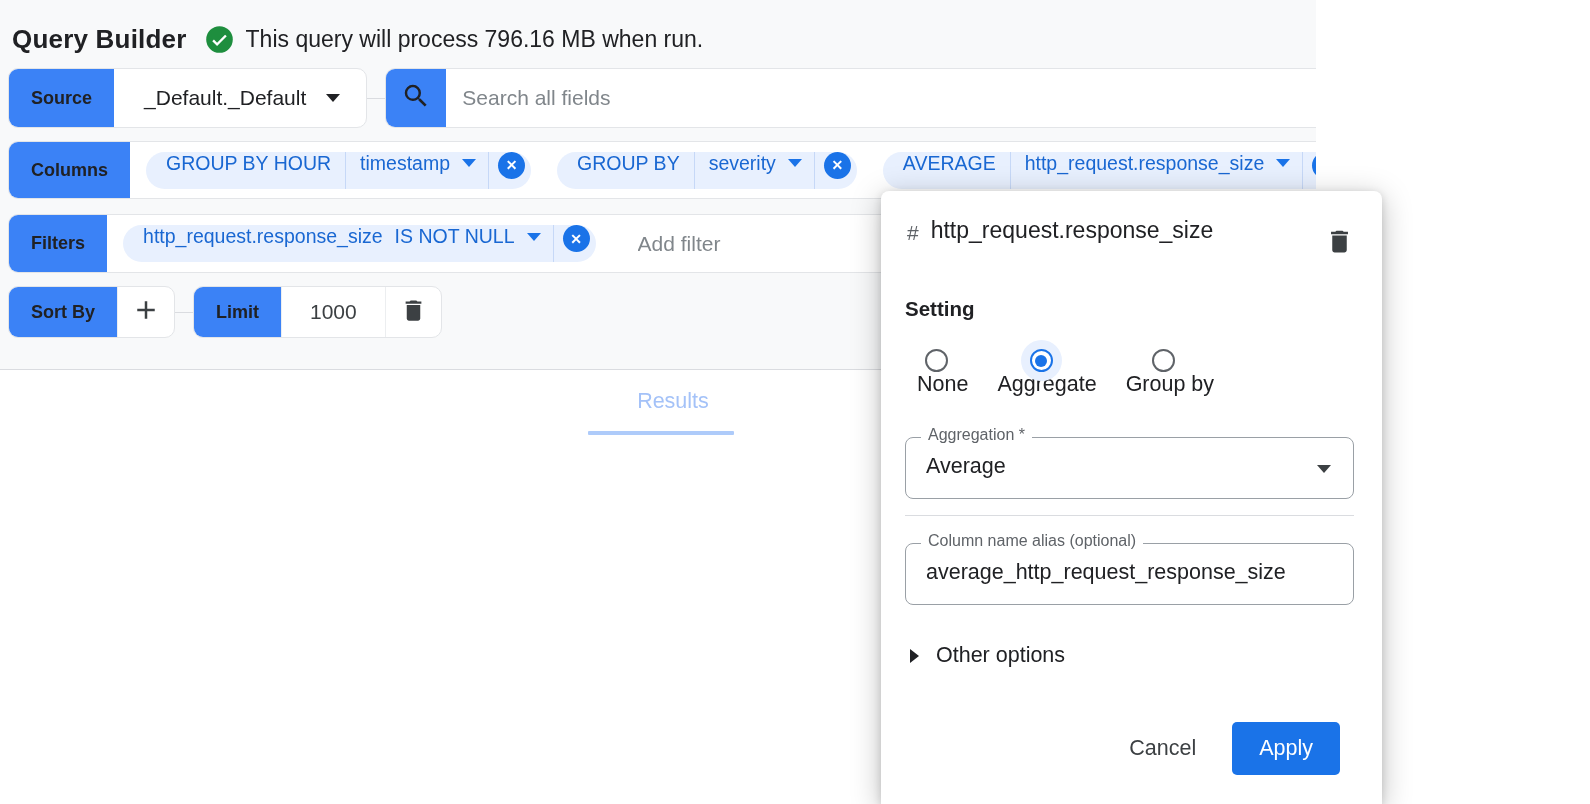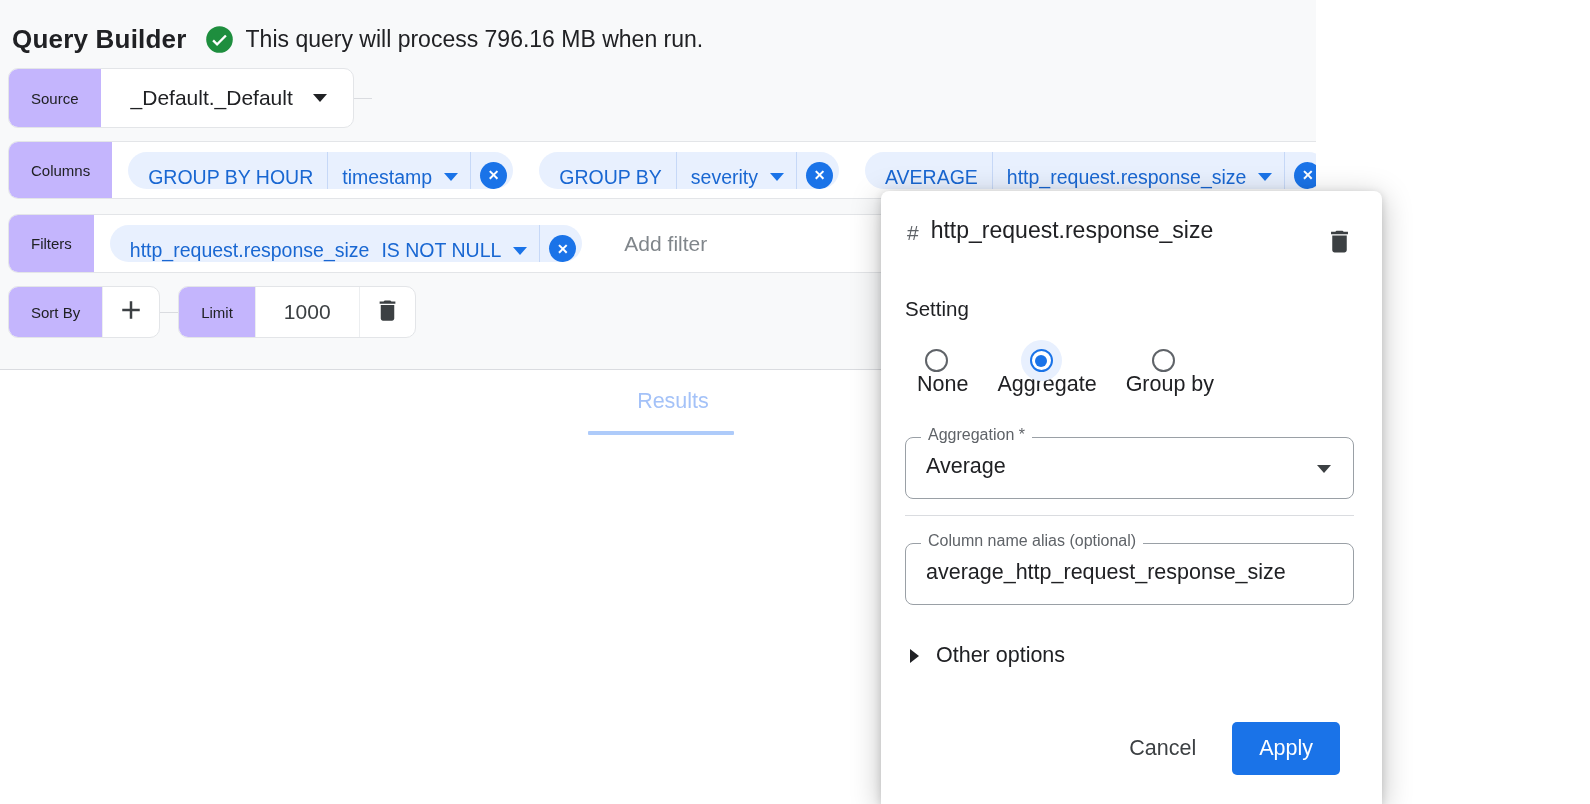--- a/index.html
+++ b/index.html
@@ -11,38 +11,38 @@
   .top-section { background:#f8f9fa; border-bottom:1px solid #dadce0; padding-bottom:31px; }
 
   .topbar { display:flex; align-items:center; padding:20px 0 0 12px; height:58px; }
   .page-title { font-size:26px; font-weight:700; letter-spacing:.2px; }
   .check-icon { display:inline-flex; margin-left:18px; }
   .status-msg { font-size:23px; margin-left:12px;text-align:center; }
 
   .row { display:flex; align-items:stretch; margin-left:8px; }
   .group { display:flex; align-items:stretch; background:#fff; border:1px solid #e3e5e8; border-radius:10px; overflow:hidden; }
   .group.flush-right { flex:1; border-right:none; border-radius:10px 0 0 10px; margin-right:0; }
-  .glabel { background:#c4b5fd; display:flex; align-items:center; padding:0 22px; font-size:15px; font-weight:400; color:#202124; white-space:nowrap; }
+  .glabel { background:#3b82f6; display:flex; align-items:center; padding:0 22px; font-size:18px; font-weight:700; color:#202124; white-space:nowrap; }
   .connector { width:18px; height:1px; background:#dadce0; align-self:center; flex:none; }
 
   .source-row { margin-top:10px; height:60px; }
   .source-select { display:flex; align-items:center; gap:20px; padding:0 26px 0 30px; font-size:21px; cursor:pointer; }
   .caret { width:0; height:0; border-left:7px solid transparent; border-right:7px solid transparent; border-top:8px solid #202124; display:inline-block; }
   .caret.blue { border-top-color:#1a73e8; }
   .caret.dim  { border-top-color:#3c4043; }
   .icon-cell { width:60px; justify-content:center; padding:0; }
   .search-input-wrap { display:flex; align-items:center; flex:1; }
   .text-input { border:none; outline:none; background:transparent; font-family:inherit; font-size:21px; color:#202124; width:100%; padding-left:16px; }
   .text-input::placeholder { color:#80868b; opacity:1; }
 
   .columns-row { margin-top:13px; height:58px; }
   .filters-row { margin-top:15px; height:59px; }
   .bar-content { display:flex; align-items:center; padding-left:16px; gap:26px; flex:1; }
 
-  .chip { height:37px; background:#e8f0fe; border-radius:19px; display:flex; align-items:flex-end; color:#1967d2; font-size:19.5px; font-weight:500; overflow:hidden; flex:none; cursor:pointer; }
+  .chip { height:37px; background:#e8f0fe; border-radius:19px; display:flex; align-items:flex-start; color:#1967d2; font-size:19.5px; font-weight:500; overflow:hidden; flex:none; cursor:pointer; }
   .chip-op { padding:0 14px 0 20px; white-space:nowrap; }
   .chip-sep { width:1px; align-self:stretch; background:#c6d8f7; flex:none; }
   .chip-field { padding:0 12px 0 14px; white-space:nowrap; display:flex; align-items:center; gap:12px; }
   .chip-x { width:27px; height:27px; border-radius:50%; background:#1a73e8; color:#fff; display:flex; align-items:center; justify-content:center; font-size:14px; font-weight:700; margin:0 6px 0 9px; flex:none; cursor:pointer; }
   .add-input { flex:none; width:170px; }
 
   .sort-row { margin-top:13px; height:52px; }
   .cell { display:flex; align-items:center; justify-content:center; }
   .plus-cell { width:57px; cursor:pointer; border-left:1px solid #eceef0; }
   .limit-input { width:104px; font-size:21px; color:#3c4043; padding:0 0 0 28px; border:none; outline:none; background:transparent; font-family:inherit; border-left:1px solid #eceef0; }
@@ -52,21 +52,21 @@
   .results-bar { background:#fff; padding:19px 0 0 30px;text-align:center; }
   .tab { display:inline-block; color:#a4c2f8; font-size:21.5px; font-weight:500; cursor:pointer; }
   .tab-underline { height:4px; background:#aecbfa; width:146px; margin:17px 0 0 -24px; border-radius:1px; }
 
   
   .dialog { position:absolute; left:881px; top:191px; width:501px; height:613px; background:#fff; border-radius:8px 8px 0 0; box-shadow:0 6px 30px rgba(0,0,0,.25), 0 2px 8px rgba(0,0,0,.14); padding:22px 28px 0 24px; z-index:10; }
   .dlg-header { display:flex; align-items:flex-start; }
   .hash-icon { font-size:21px; font-weight:500; color:#5f6368; margin:8px 12px 0 2px; }
   .dlg-title { width:330px; font-size:23px; line-height:35px; word-break:break-all; color:#202124; }
   .icon-btn { margin-left:auto; margin-top:14px; background:none; border:none; padding:0; cursor:pointer; color:#3c4043; }
-  .setting-label { margin-top:38px; font-size:20.5px; font-weight:400; }
+  .setting-label { margin-top:38px; font-size:20.5px; font-weight:700; }
   .radio-row { margin-top:28px; display:flex; align-items:center; }
   .radio-opt { display:flex; align-items:center; margin-right:17px; cursor:pointer;flex-direction:column; }
   .radio-opt:last-child { margin-right:0; }
   .radio { width:23px; height:23px; border-radius:50%; border:2.5px solid #5f6368; position:relative; flex:none; }
   .radio.selected { border-color:#1a73e8; box-shadow:0 0 0 9px #e8f0fe; }
   .radio.selected::after { content:''; position:absolute; left:3.5px; top:3.5px; right:3.5px; bottom:3.5px; background:#1a73e8; border-radius:50%; }
   .radio-label { margin-left:12px; font-size:21.5px; white-space:nowrap; }
   .field { position:relative; width:449px; height:62px; border:1.5px solid #9aa0a6; border-radius:8px; cursor:pointer; }
   .agg-field { margin-top:40px; }
   .alias-field { margin-top:27px; }
@@ -100,20 +100,32 @@
 
     <div class="row source-row">
       <div class="group">
         <div class="glabel">Source</div>
         <div class="source-select">
           <span>_Default._Default</span>
           <span class="caret"></span>
         </div>
       </div>
       <div class="connector"></div>
+      <div class="group flush-right">
+        <div class="glabel icon-cell">
+          <span>
+            <svg width="30" height="30" viewBox="0 0 24 24">
+                <path fill="#202124" d="M15.5 14h-.79l-.28-.27A6.47 6.47 0 0 0 16 9.5 6.5 6.5 0 1 0 9.5 16c1.61 0 3.09-.59 4.23-1.57l.27.28v.79l5 4.99L20.49 19l-4.99-5zm-6 0C7.01 14 5 11.99 5 9.5S7.01 5 9.5 5 14 7.01 14 9.5 11.99 14 9.5 14z"></path>
+              </svg>
+          </span>
+        </div>
+        <div class="search-input-wrap">
+          <input class="text-input" placeholder="Search all fields" style="">
+        </div>
+      </div>
     </div>
 
     <div class="row columns-row">
       <div class="group flush-right">
         <div class="glabel">Columns</div>
         <div class="bar-content">
 
           <div class="chip">
             <span class="chip-op">GROUP BY HOUR</span>
             <span class="chip-sep"></span>

